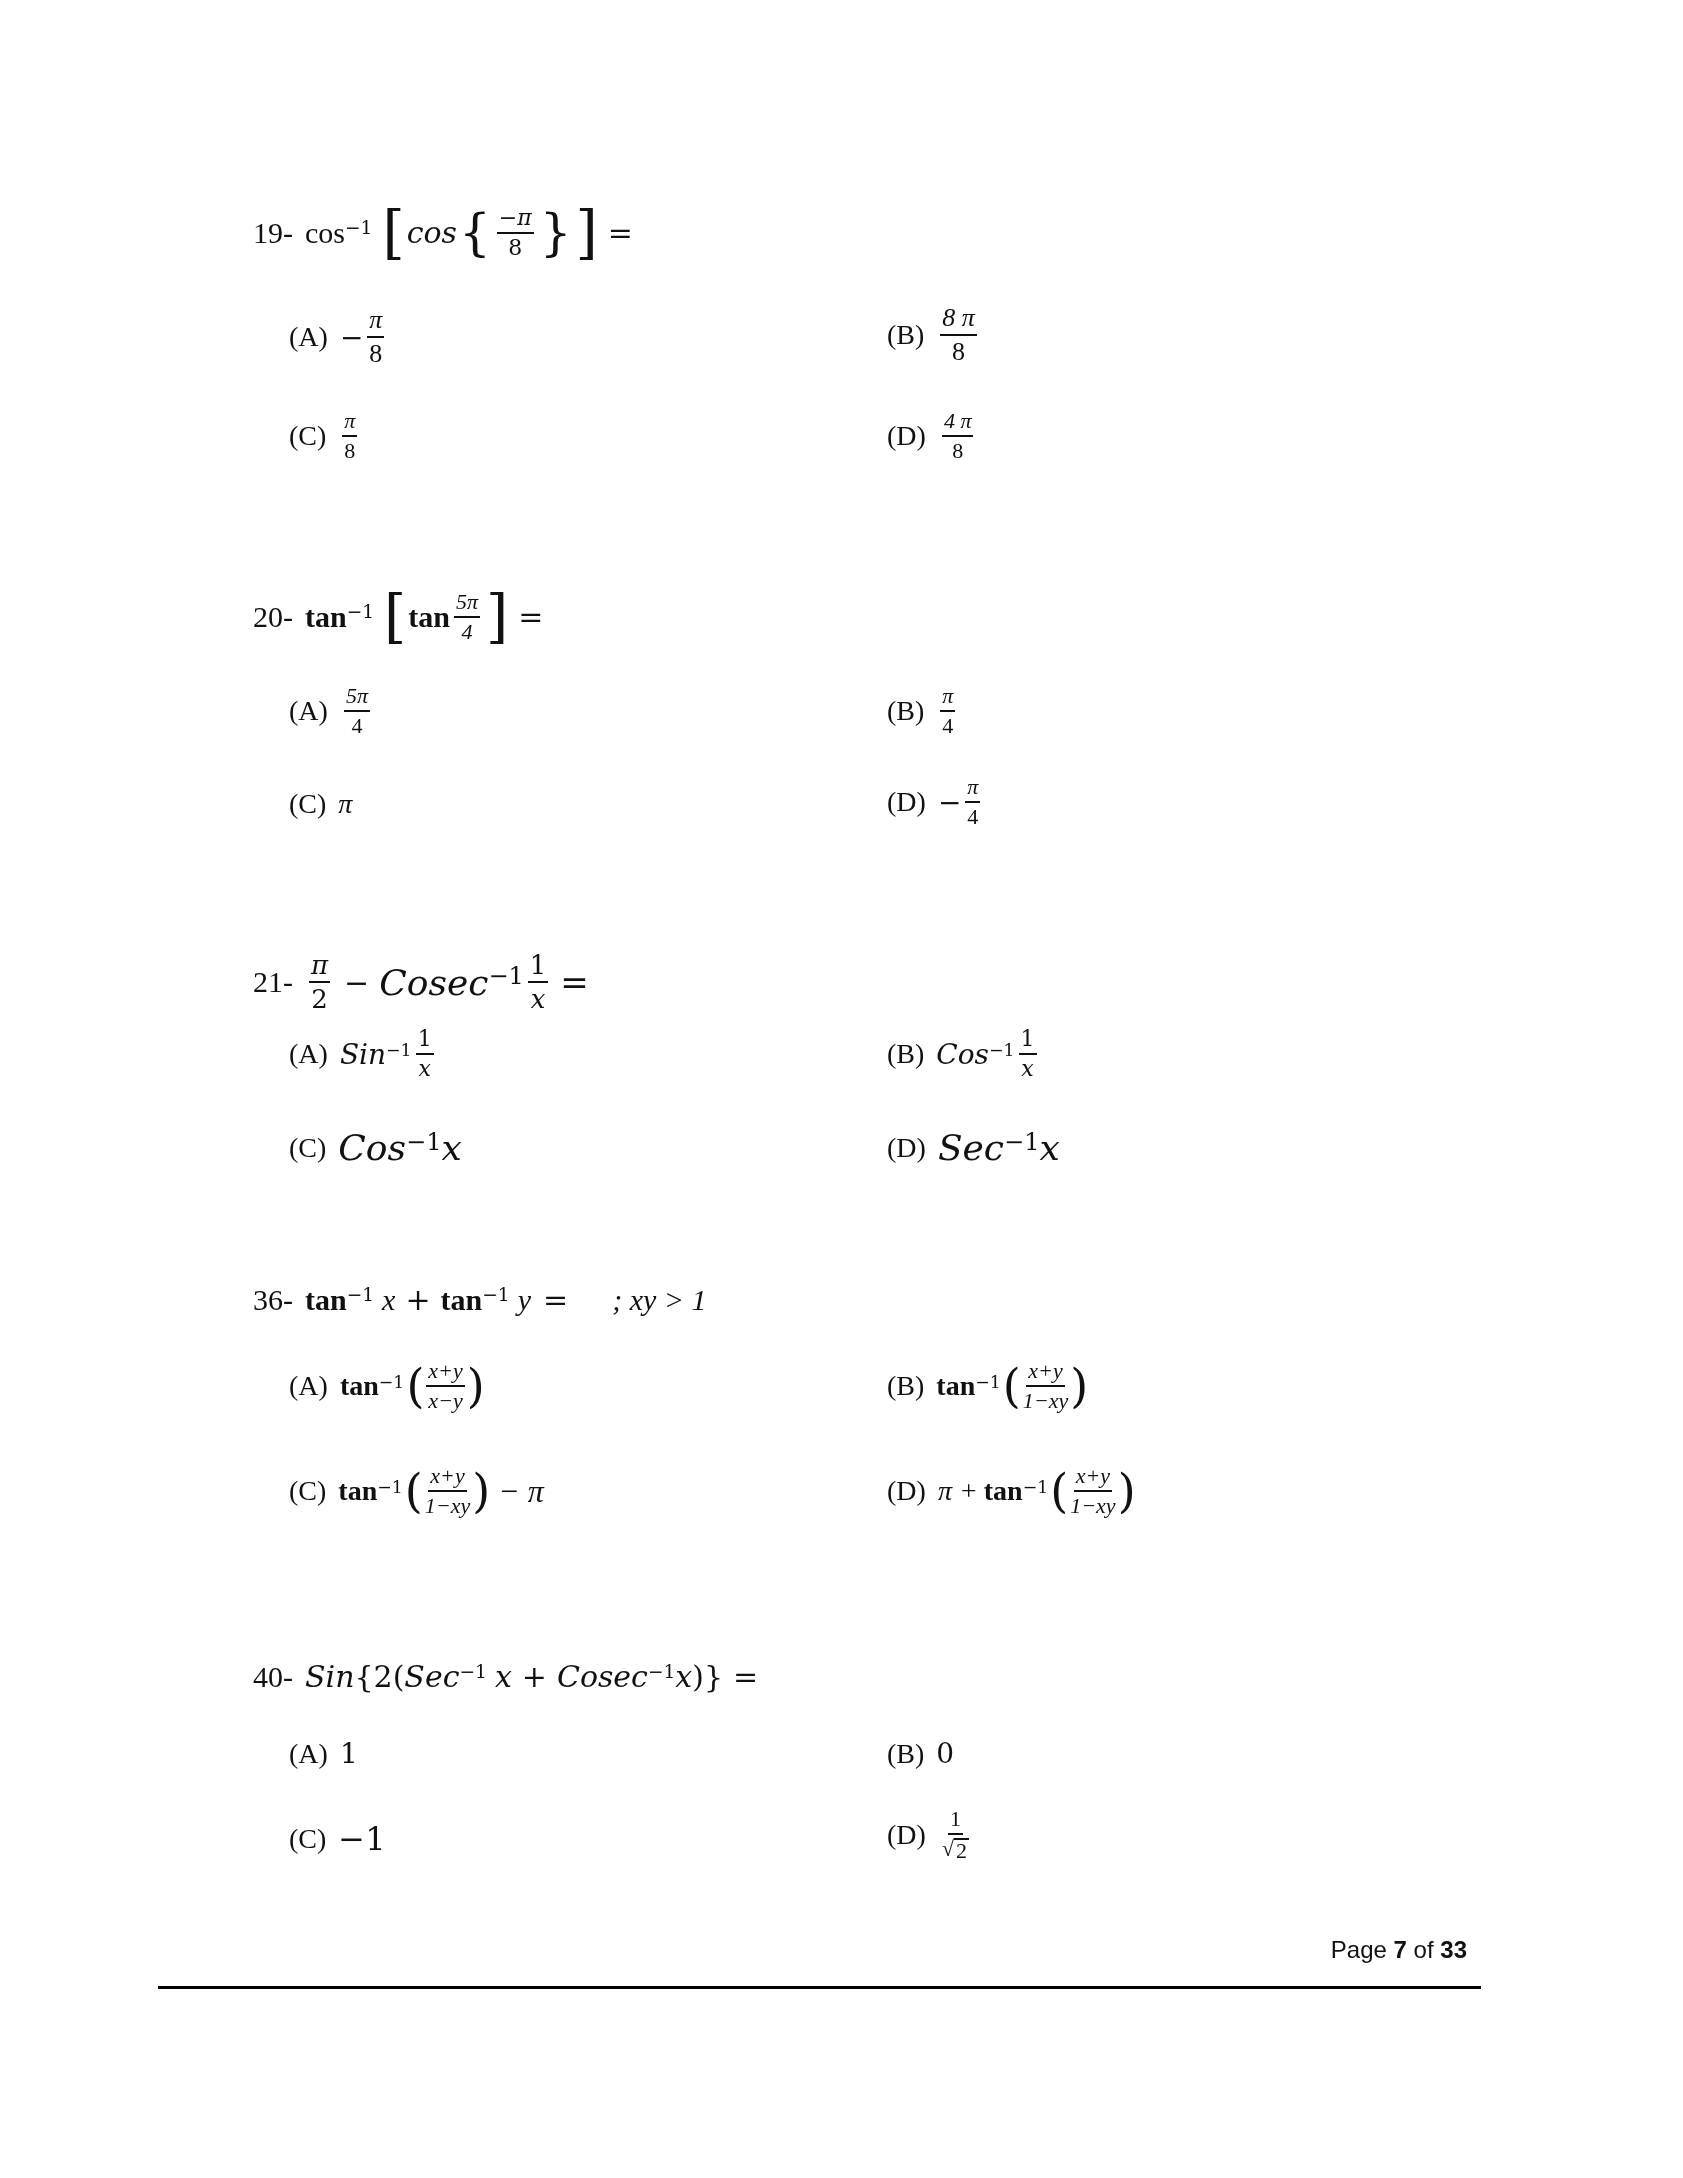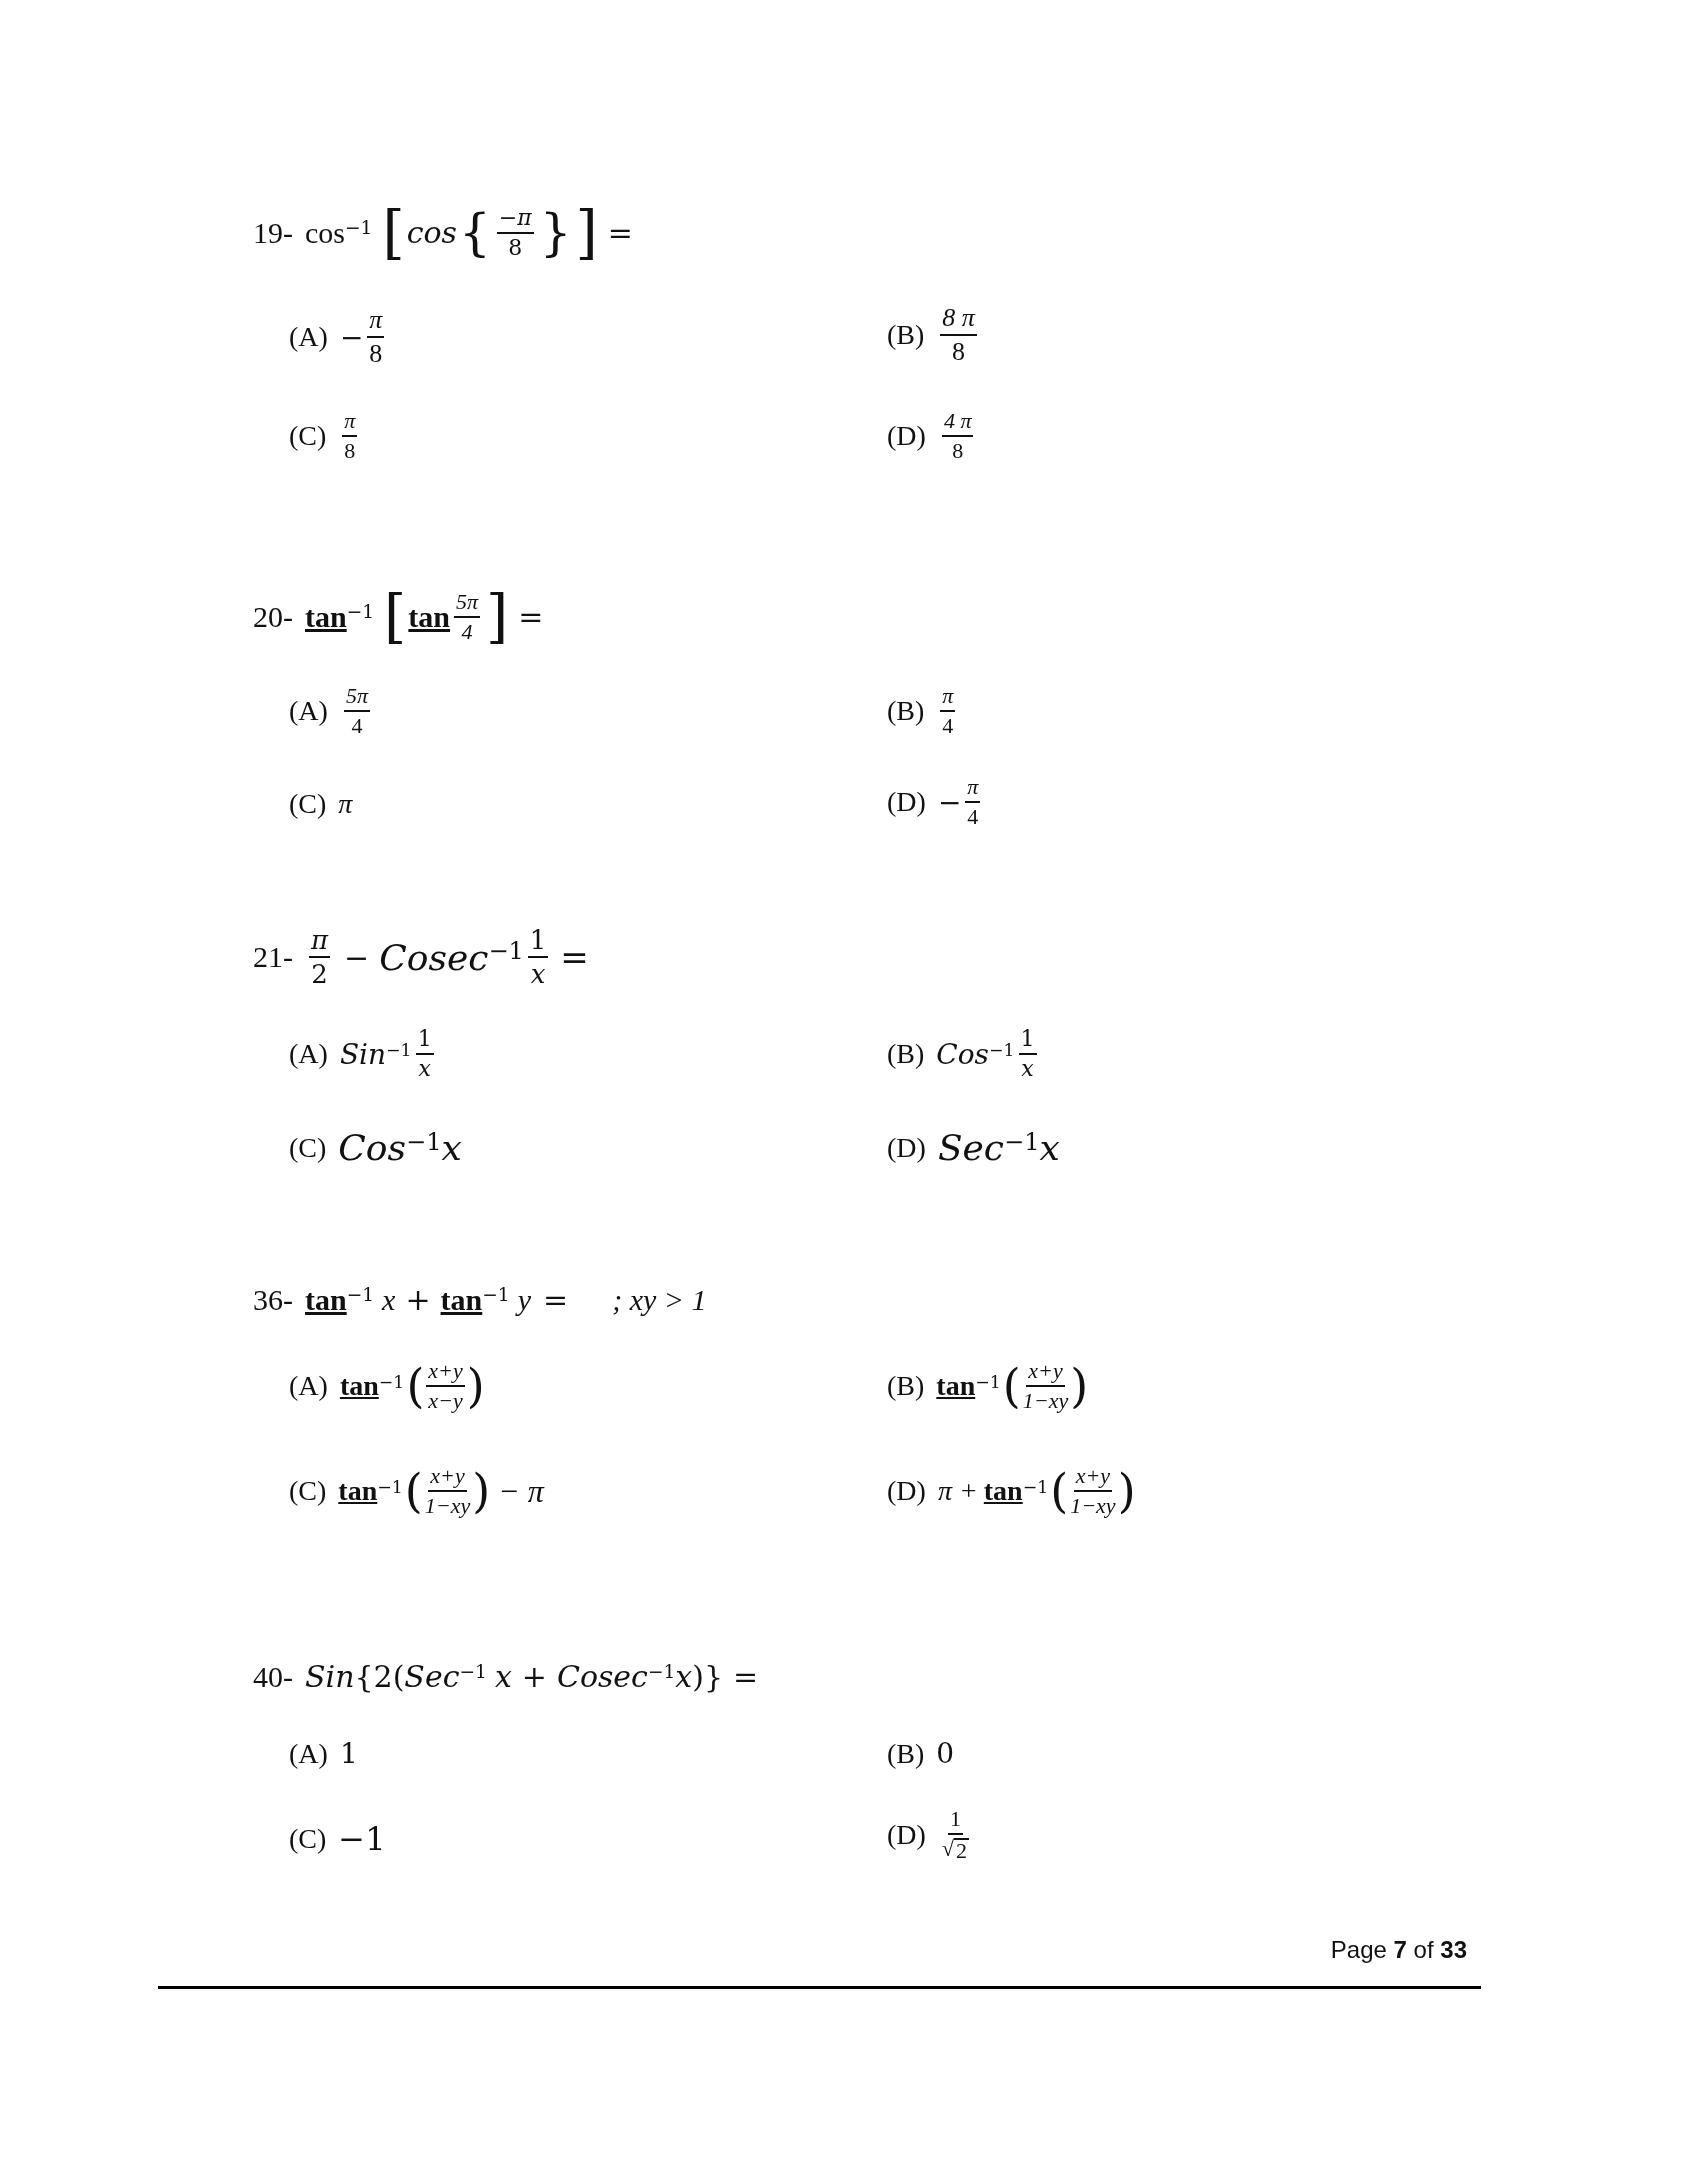--- a/index.html
+++ b/index.html
@@ -1,20 +1,20 @@
 <!DOCTYPE html>
 <html><head>
 <meta charset="utf-8">
 <style>
   html, body { margin: 0; padding: 0; background: #ffffff; }
   body { width: 1683px; height: 2178px; position: relative; overflow: hidden; color: #111; }
   .serif { font-family: "Liberation Serif", "DejaVu Serif", serif; }
   .math { font-family: "DejaVu Serif", "Liberation Serif", serif; }
   .it { font-style: italic; }
-  .b { font-weight: bold; text-decoration: underline; }
+  .b { font-weight: bold; }
   .q { position: absolute; left: 253px; font-size: 30px; display: flex; align-items: center; white-space: nowrap; }
   .qnum { font-family: "Liberation Serif", serif; font-size: 30px; margin-right: 12px; }
   .opt { position: absolute; font-size: 28px; display: flex; align-items: center; white-space: nowrap; }
   .opt.left { left: 289px; }
   .opt.right { left: 887px; }
   .lbl { font-family: "Liberation Serif", serif; font-size: 28px; margin-right: 12px; }
   .frac { display: inline-flex; flex-direction: column; align-items: center; vertical-align: middle; margin: 0 4px; line-height: 1; }
   .frac .num { border-bottom: 2px solid #111; padding: 0 2px 3px 2px; }
   .frac .den { padding-top: 3px; }
   .frac.sm { font-size: 22px; }
@@ -117,21 +117,21 @@
 </div>
 <div class="opt right" style="top:776px;">
   <span class="lbl">(D)</span>
   <span class="math">−</span>
   <span class="frac sm serif">
     <span class="num it">π</span>
     <span class="den">4</span>
   </span>
 </div>
 
-<div class="q" style="top:927px;">
+<div class="q" style="top:952px;">
   <span class="qnum">21-</span>
   <span class="frac md math">
     <span class="num it">π</span>
     <span class="den">2</span>
   </span>
   <span class="math" style="margin:0 10px;">−</span>
   <span class="math it" style="font-size:36px;">Cosec</span>
     <sup class="math" style="font-size:24px;">−1</sup>
   <span class="frac md math">
     <span class="num">1</span>

